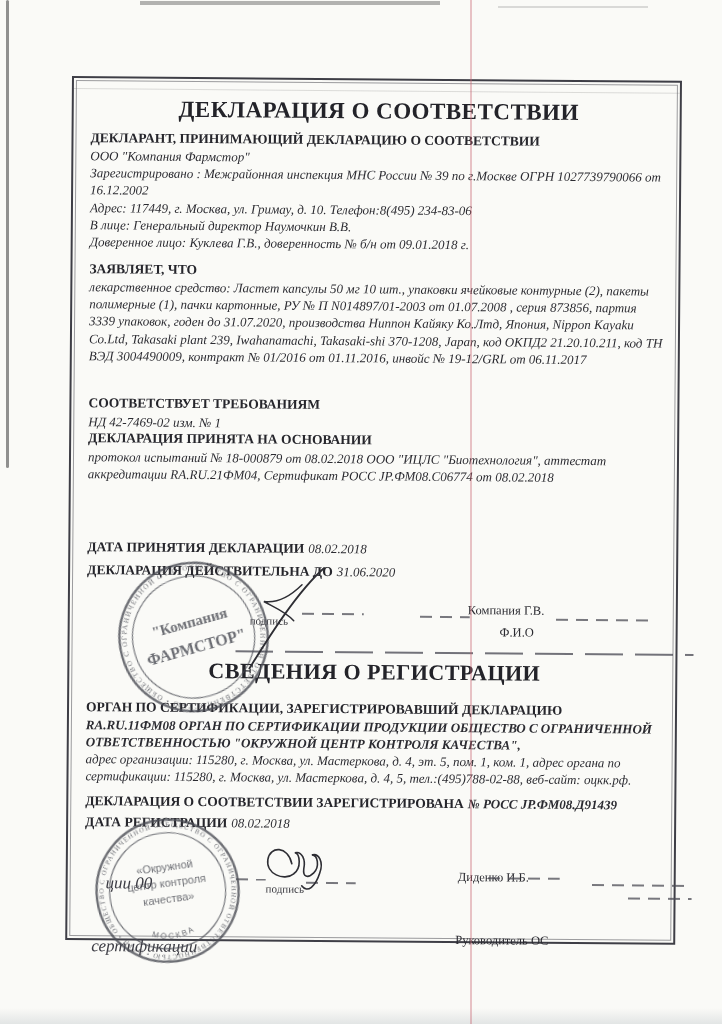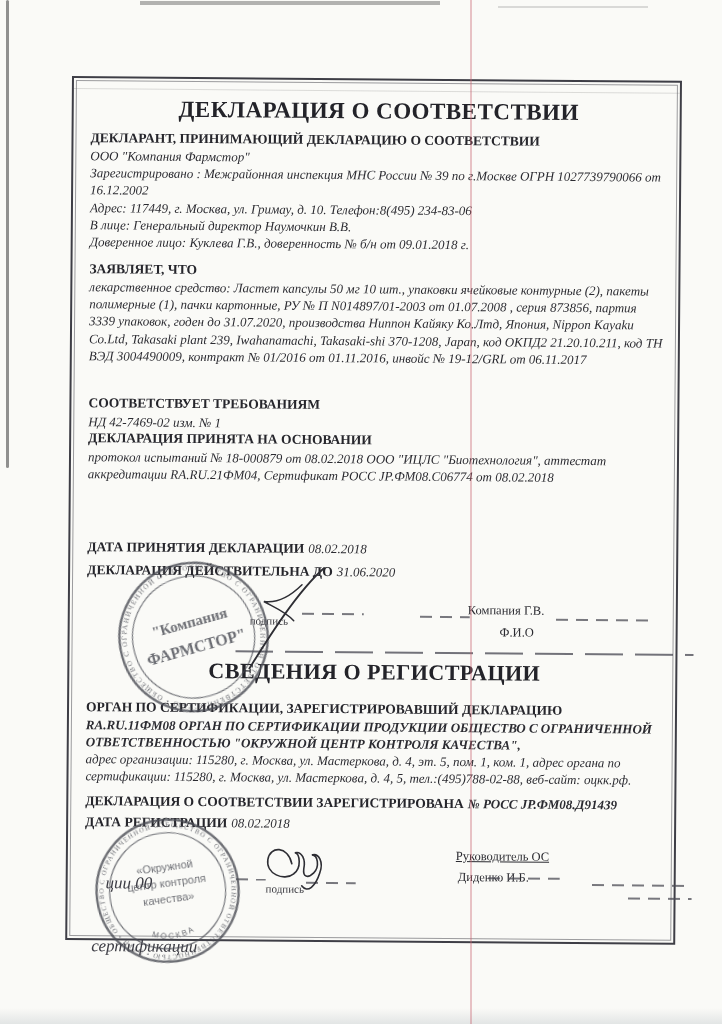--- a/index.html
+++ b/index.html
@@ -153,21 +153,21 @@
   </div>
 
   <div class="sig" style="left:194px;top:758px;">
     <svg width="78" height="62" viewBox="0 0 78 62">
       <path d="M30,26 C26,8 8,8 6,22 C4,36 22,44 32,36 C40,30 38,16 33,15 C40,13 44,22 42,31 C41,39 46,41 52,35 C58,29 56,17 50,17 C57,15 62,24 58,35 C54,48 46,56 40,48" fill="none" stroke="#2e2e34" stroke-width="1.6" stroke-linecap="round"></path>
     </svg>
   </div>
   <div class="abs cap" style="left:198px;top:803px;right:auto;">подпись</div>
 
   <div class="abs rom" style="left:390px;top:789px;right:auto;">Диденко И.Б.</div>
-  <div class="abs rom" style="left:388px;top:768px;right:auto;text-decoration:underline;">Руководитель ОС</div>
+  <div class="abs rom" style="left:388px;top:852px;right:auto;">Руководитель ОС</div>
 
   <div class="dash" style="left:168px;top:799px;width:30px;"></div>
   <div class="dash" style="left:238px;top:802px;width:50px;"></div>
   <div class="dash" style="left:420px;top:796px;width:72px;"></div>
   <div class="dash" style="left:524px;top:802px;width:100px;"></div>
   <div class="dash" style="left:560px;top:815px;width:64px;"></div>
 </div>
 
 <div class="pink-line"></div>
 

